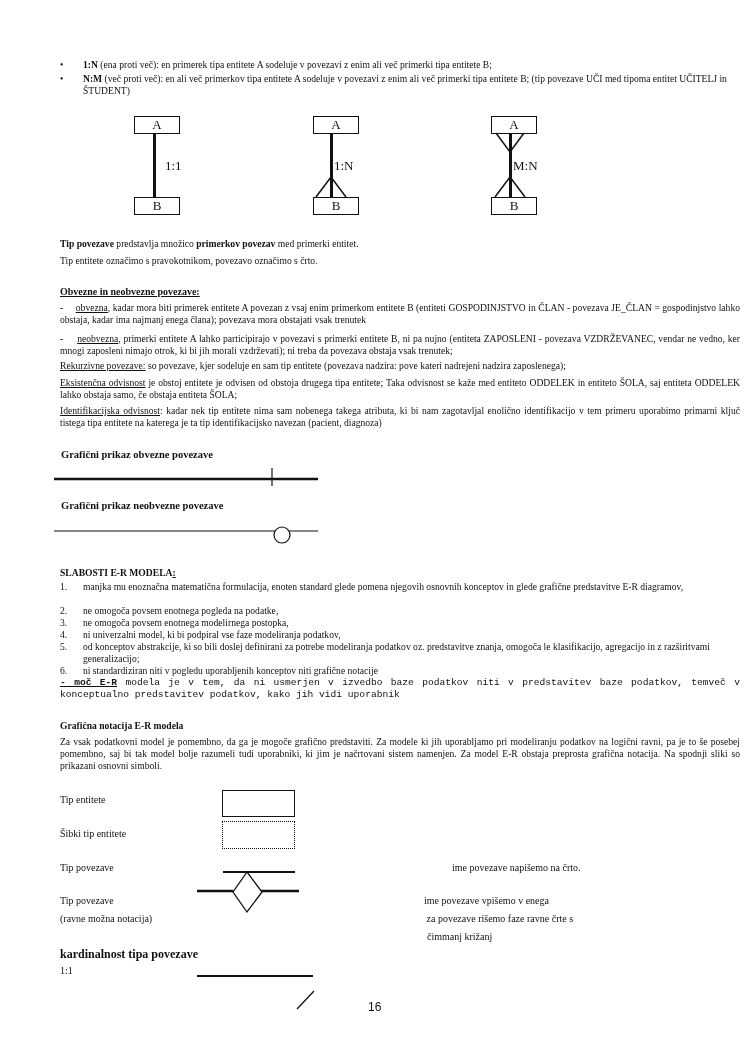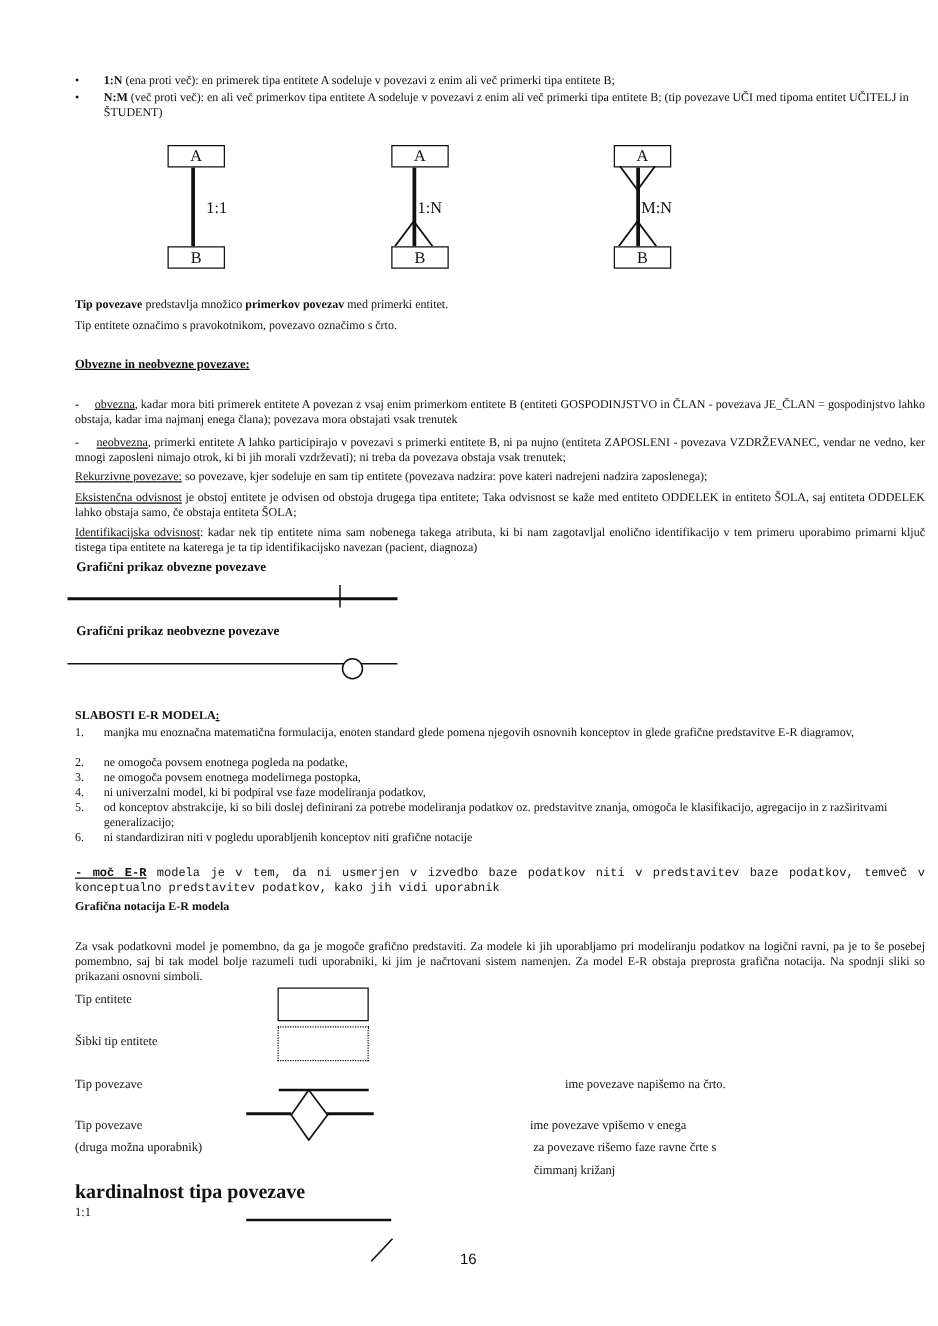--- a/index.html
+++ b/index.html
@@ -4,21 +4,21 @@
 <style>
   html, body { margin: 0; padding: 0; background: #fff; }
   body {
     width: 750px; height: 1061px; position: relative; overflow: hidden;
     font-family: "Liberation Serif", "DejaVu Serif", serif;
     color: #111; font-size: 9.6px; line-height: 12px;
   }
   .abs { position: absolute; }
   b, .b { font-weight: bold; }
   .u { text-decoration: underline; }
-  .just { text-align: justify; margin-top: 16px; }
+  .just { text-align: justify; }
   .bullet-row { position: absolute; left: 60px; width: 680px; }
   .bullet-row .dot { position: absolute; left: 0; top: 0; }
   .bullet-row .txt { position: absolute; left: 23px; right: 0; }
   .erbox { position: absolute; border: 1.2px solid #111; background: #fff; box-sizing: border-box;
            font-size: 13px; text-align: center; line-height: 16px; }
   .vline { position: absolute; width: 2.5px; background: #111; }
   .heading { font-weight: bold; font-size: 10.5px; }
   .num-list .item { position: absolute; left: 60px; width: 680px; }
   .num-list .n { position: absolute; left: 0; }
   .num-list .t { position: absolute; left: 23px; right: 0; }
@@ -147,24 +147,24 @@
 <div class="abs" style="left:223px;top:871px;width:72px;height:2px;background:#111;"></div>
 <div class="abs" style="left:424px;top:862px;font-size:10px;margin-left:28px;">ime povezave napišemo na črto.</div>
 
 <svg style="left:197px;top:872px;" width="102" height="44">
   <line x1="0" y1="19" x2="36" y2="19" stroke="#111" stroke-width="2.5"></line>
   <line x1="64" y1="19" x2="102" y2="19" stroke="#111" stroke-width="2.5"></line>
   <polygon points="50,0 65,20 50,40 36,20" fill="#fff" stroke="#111" stroke-width="1.3"></polygon>
 </svg>
 <div class="abs" style="left:60px;top:895px;font-size:10px;">Tip povezave</div>
 <div class="abs" style="left:424px;top:895px;font-size:10px;">ime povezave vpišemo v enega</div>
-<div class="abs" style="left:60px;top:913px;font-size:10px;">(druga možna uporabnik)</div>
+<div class="abs" style="left:60px;top:913px;font-size:10px;">(ravne možna notacija)</div>
 <div class="abs" style="left:424px;top:913px;font-size:10px;white-space:pre;"> za povezave rišemo faze ravne črte s</div>
 <div class="abs" style="left:427px;top:931px;font-size:10px;">čimmanj križanj</div>
 
-<div class="abs heading" style="left:60px;top:948px;font-size:16px;">kardinalnost tipa povezave</div>
+<div class="abs heading" style="left:60px;top:948px;font-size:12px;">kardinalnost tipa povezave</div>
 <div class="abs" style="left:60px;top:965px;font-size:10px;">1:1</div>
 <div class="abs" style="left:197px;top:975px;width:116px;height:1.5px;background:#111;"></div>
 <svg style="left:296px;top:989px;" width="20" height="22">
   <line x1="1" y1="20" x2="18" y2="2" stroke="#111" stroke-width="1.3"></line>
 </svg>
 
 <div class="abs pagenum" style="left:368px;top:1001px;">16</div>
 
 </body></html>

